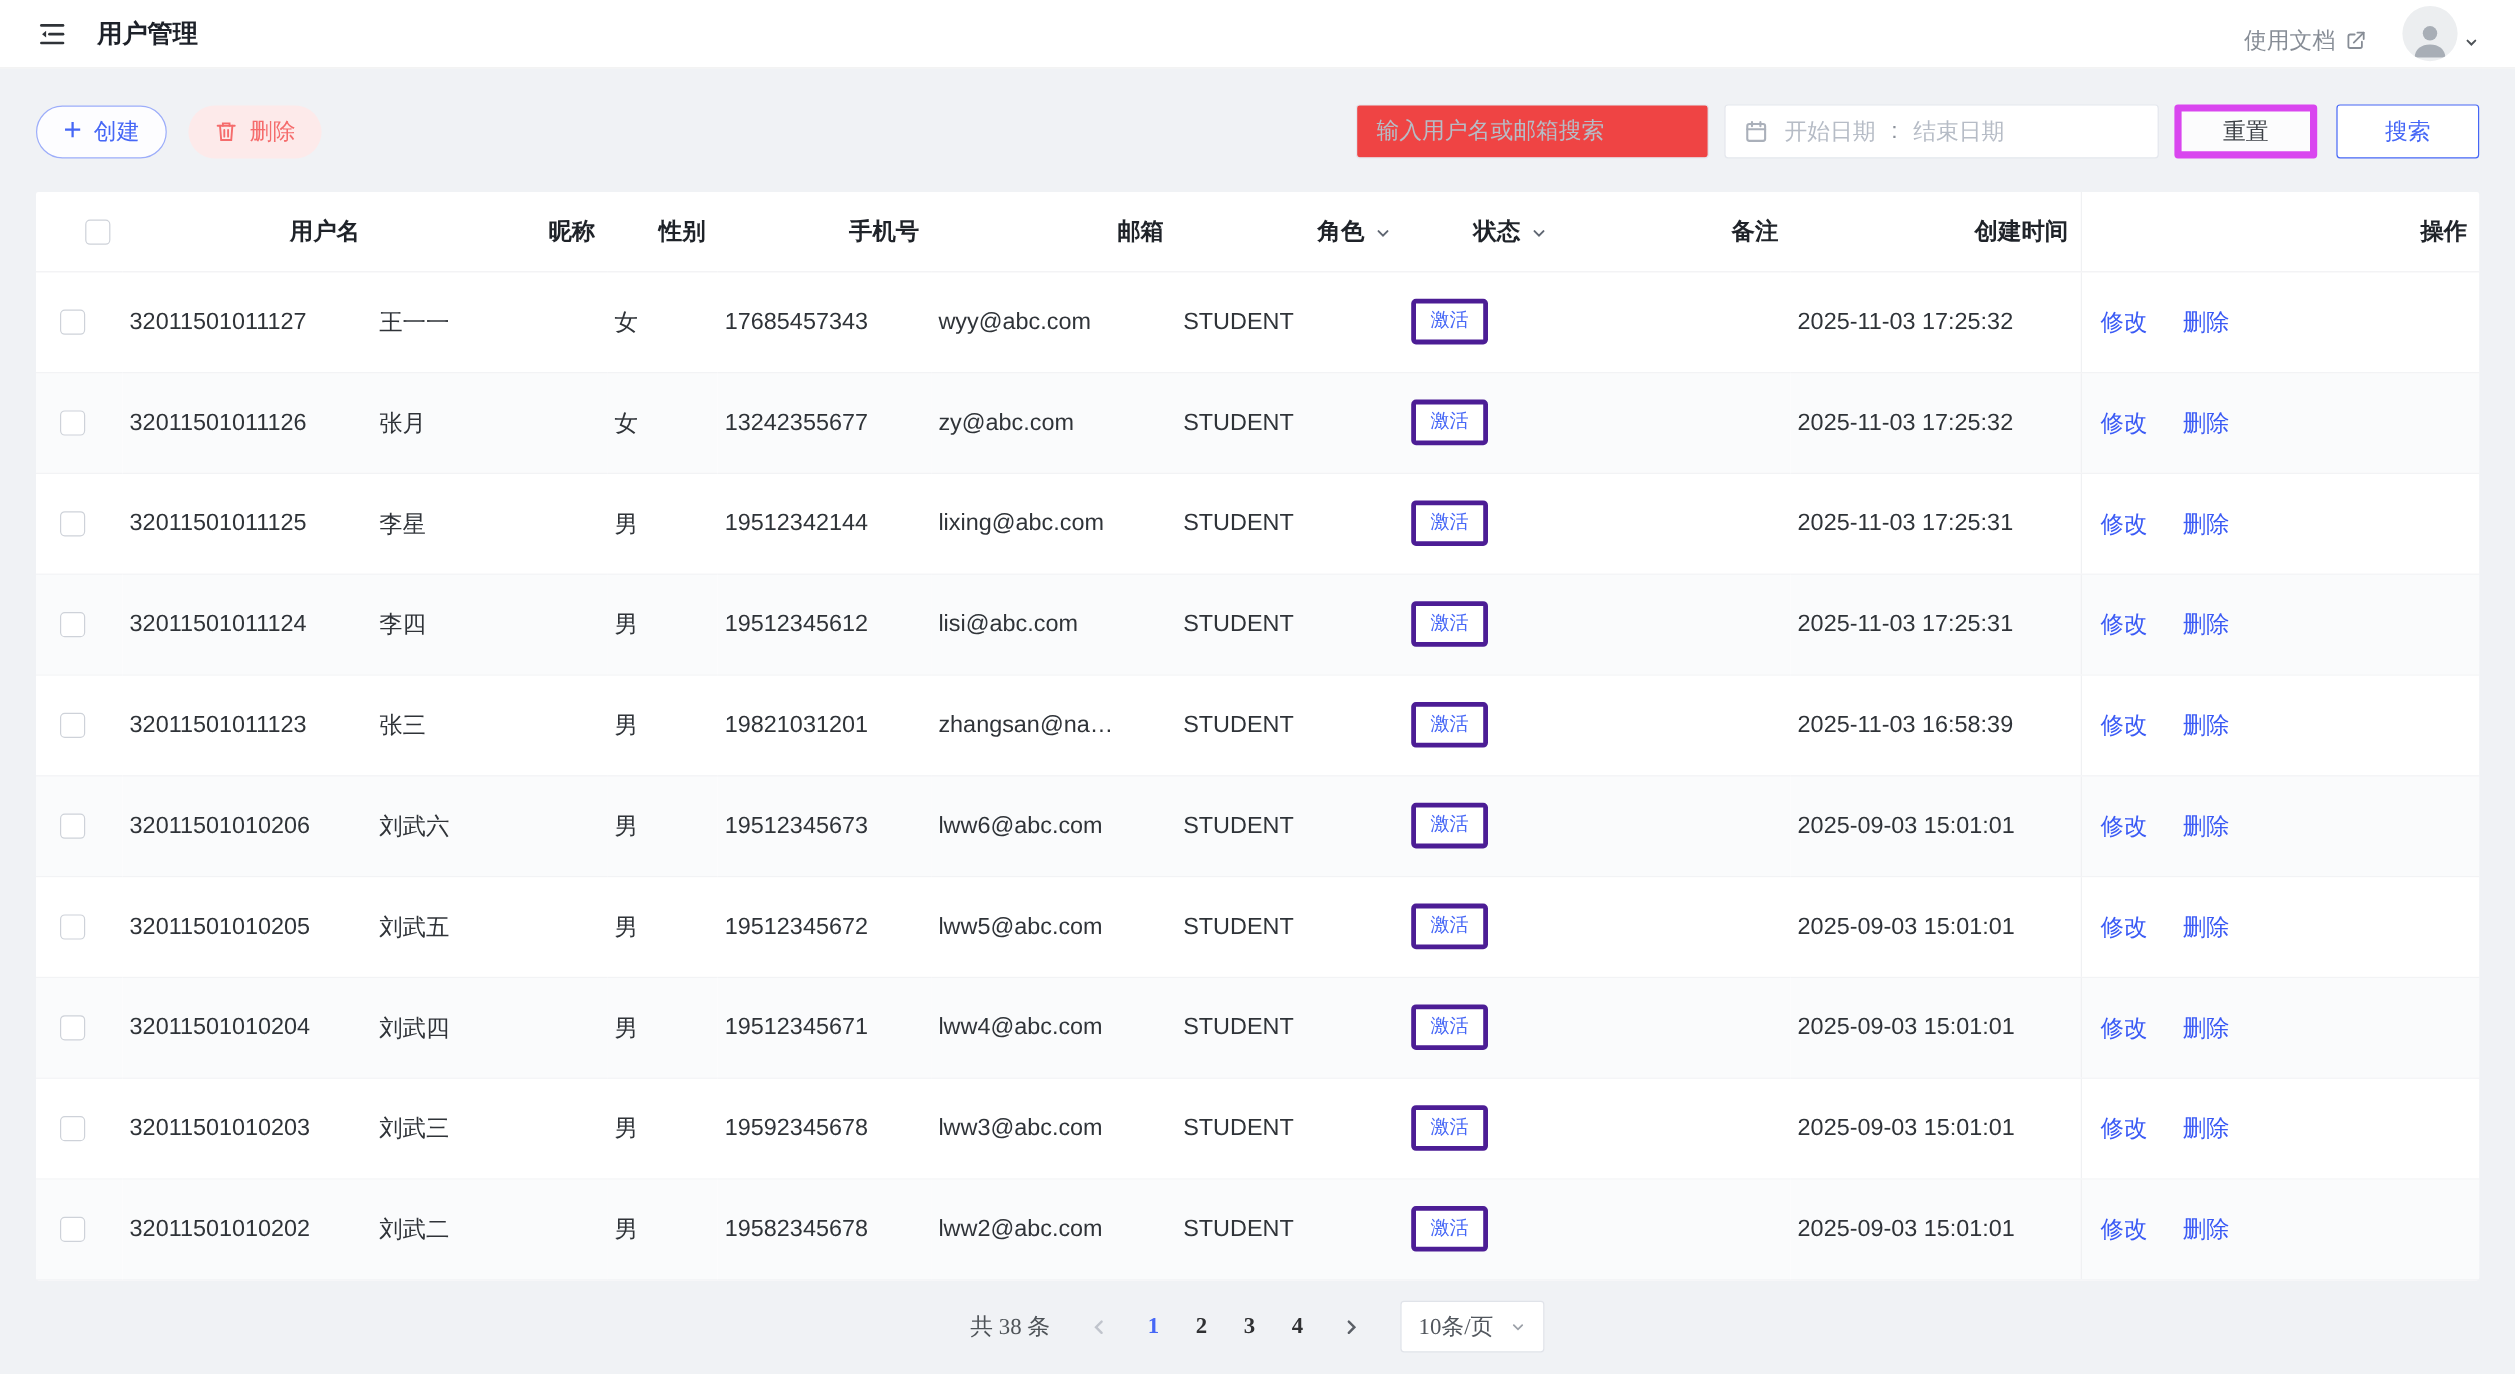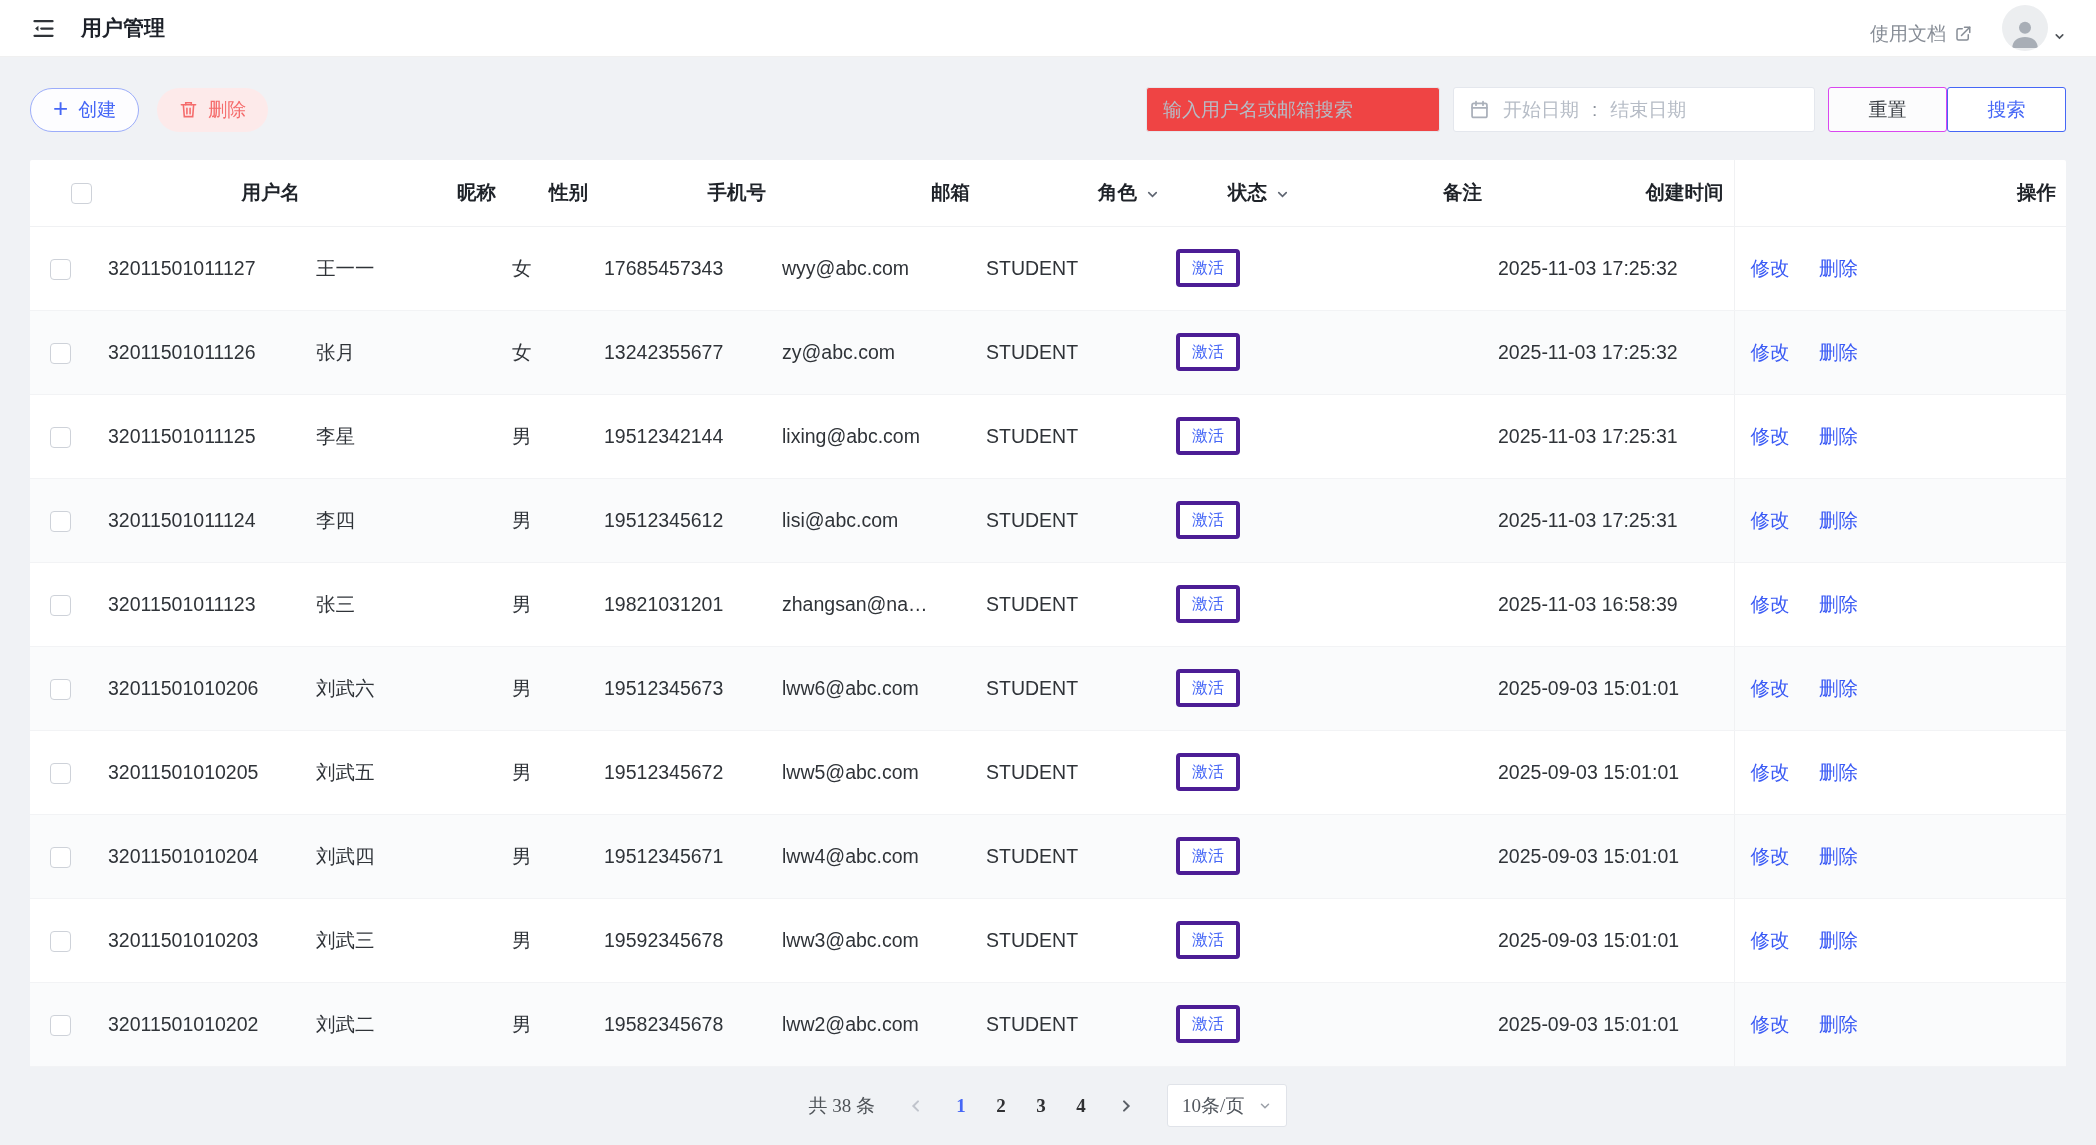--- a/index.html
+++ b/index.html
@@ -57,26 +57,26 @@
     display: flex; align-items: center; gap: 13px;
     width: 362px; height: 45px; background: #fff;
     border: 1px solid #e4e7ed; border-radius: 3px;
     margin-left: 13px; padding: 0 15px; cursor: pointer;
   }
   .date-ph { color: #b6bcc6; font-size: 19px; font-family: Liberation Mono, monospace; }
   .date-sep { color: #8b919b; font-size: 19px; }
   .date-end { flex: 1; }
   .btn-reset {
     width: 119px; height: 45px; margin-left: 13px;
-    background: #fcfcfd; border: 1px solid #d946ef; border-radius: 3px;
+    background: #fcfcfd; border: 6px solid #d946ef; border-radius: 3px;
     font-size: 19px; color: #3c4046; cursor: pointer;
     font-family: inherit;
   }
   .btn-search {
-    width: 119px; height: 45px; 
+    width: 119px; height: 45px; margin-left: 16px;
     background: #fff; border: 1px solid #4667f6; border-radius: 3px;
     font-size: 19px; color: #4667f6; cursor: pointer;
     font-family: inherit;
   }
 
   
   .table-card { margin: 28px 30px 0; background: #fff; border-radius: 2px; }
   table { width: 100%; border-collapse: collapse; table-layout: fixed; }
   th {
     text-align: right; font-weight: 700; font-size: 19.5px; color: #1f2329;

